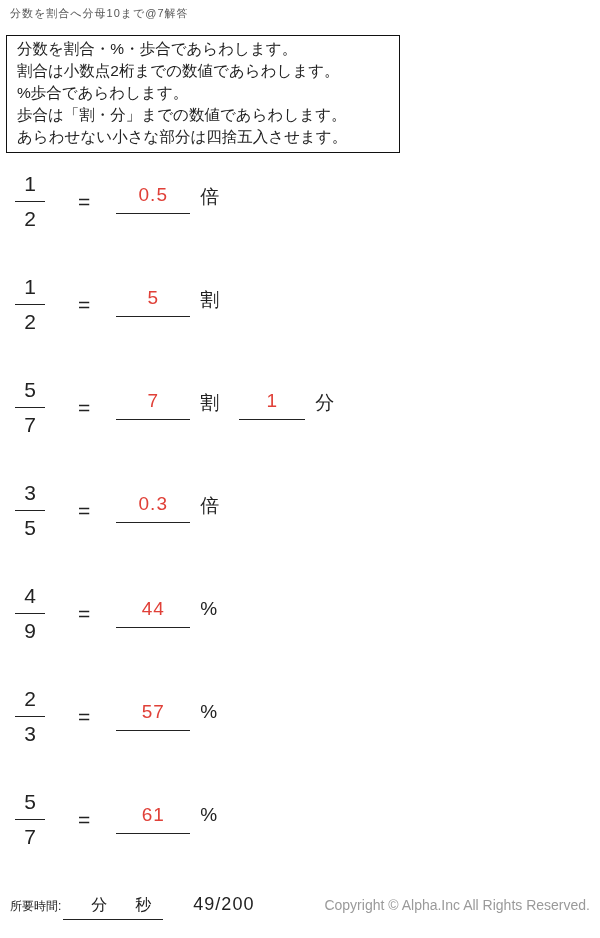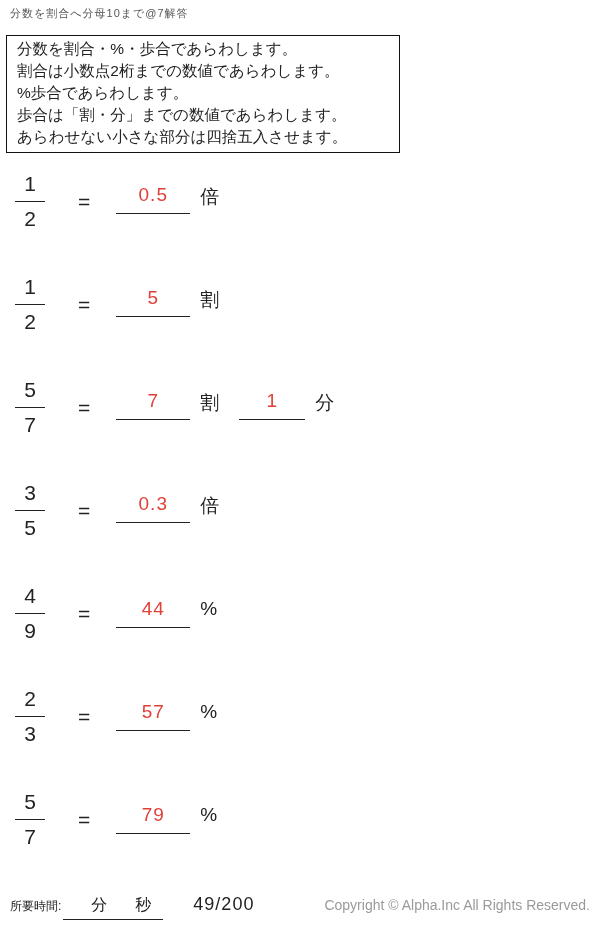--- a/index.html
+++ b/index.html
@@ -175,21 +175,21 @@
 
     <div class="problem">
       <div class="fraction">
         <div class="frac-num">5</div>
         <div class="frac-bar"></div>
         <div class="frac-den">7</div>
       </div>
       <div class="equals">=</div>
       <div class="answer-group">
         <div class="answer-blank">
-          <span class="answer-value">79</span>
+          <span class="answer-value">61</span>
         </div>
         <div class="unit">%</div>
       </div>
     </div>
 
   </div>
 
   <div class="footer">
     <span class="time-label">所要時間:</span>
     <span class="time-line">

